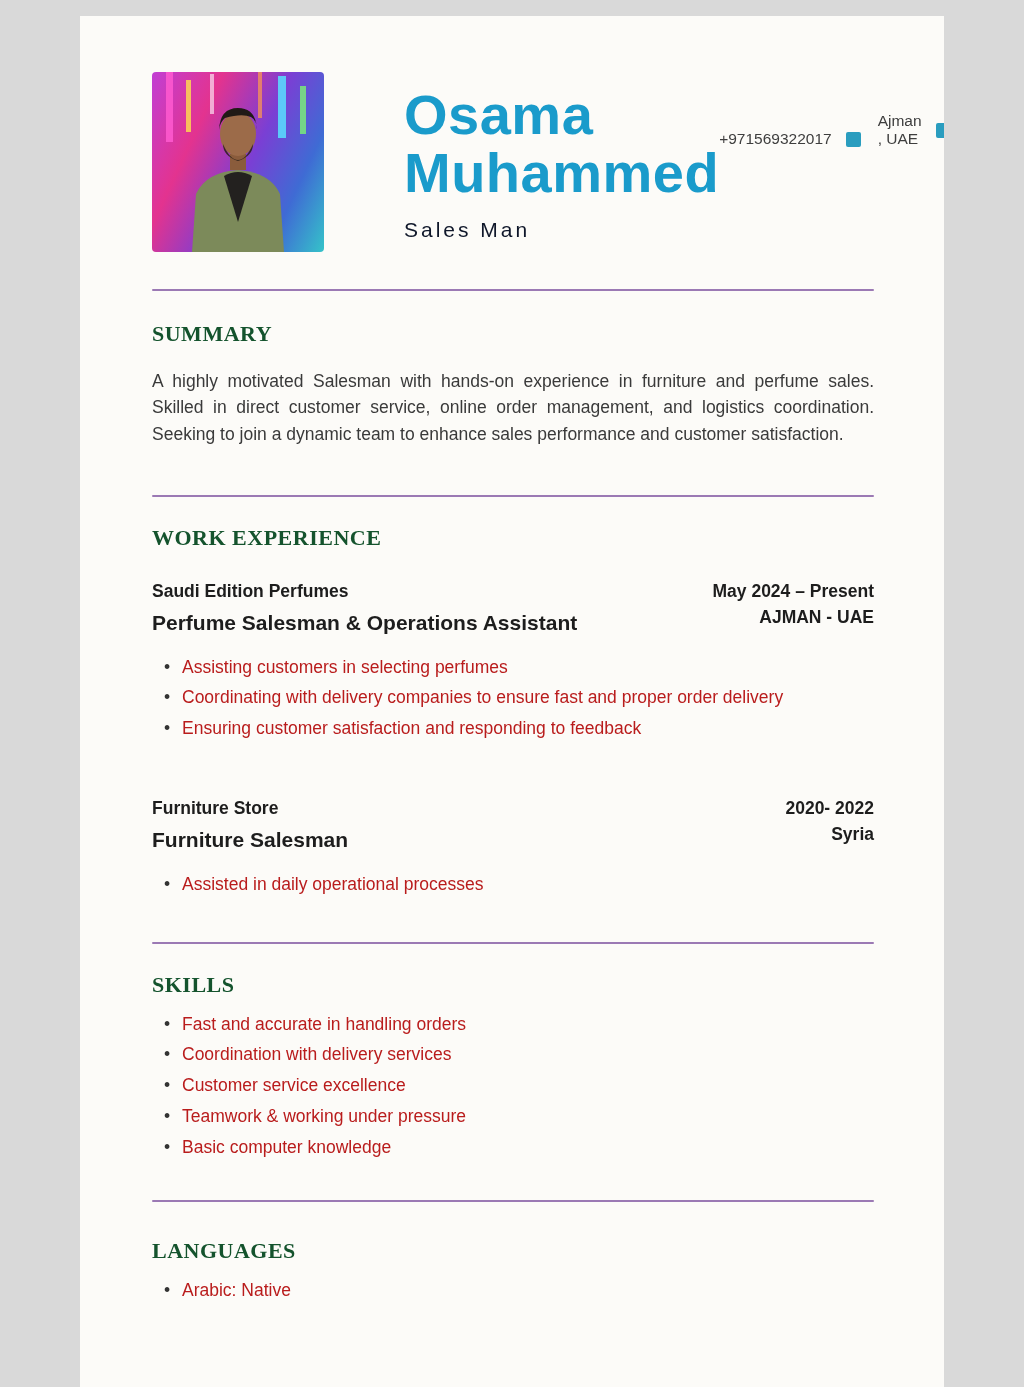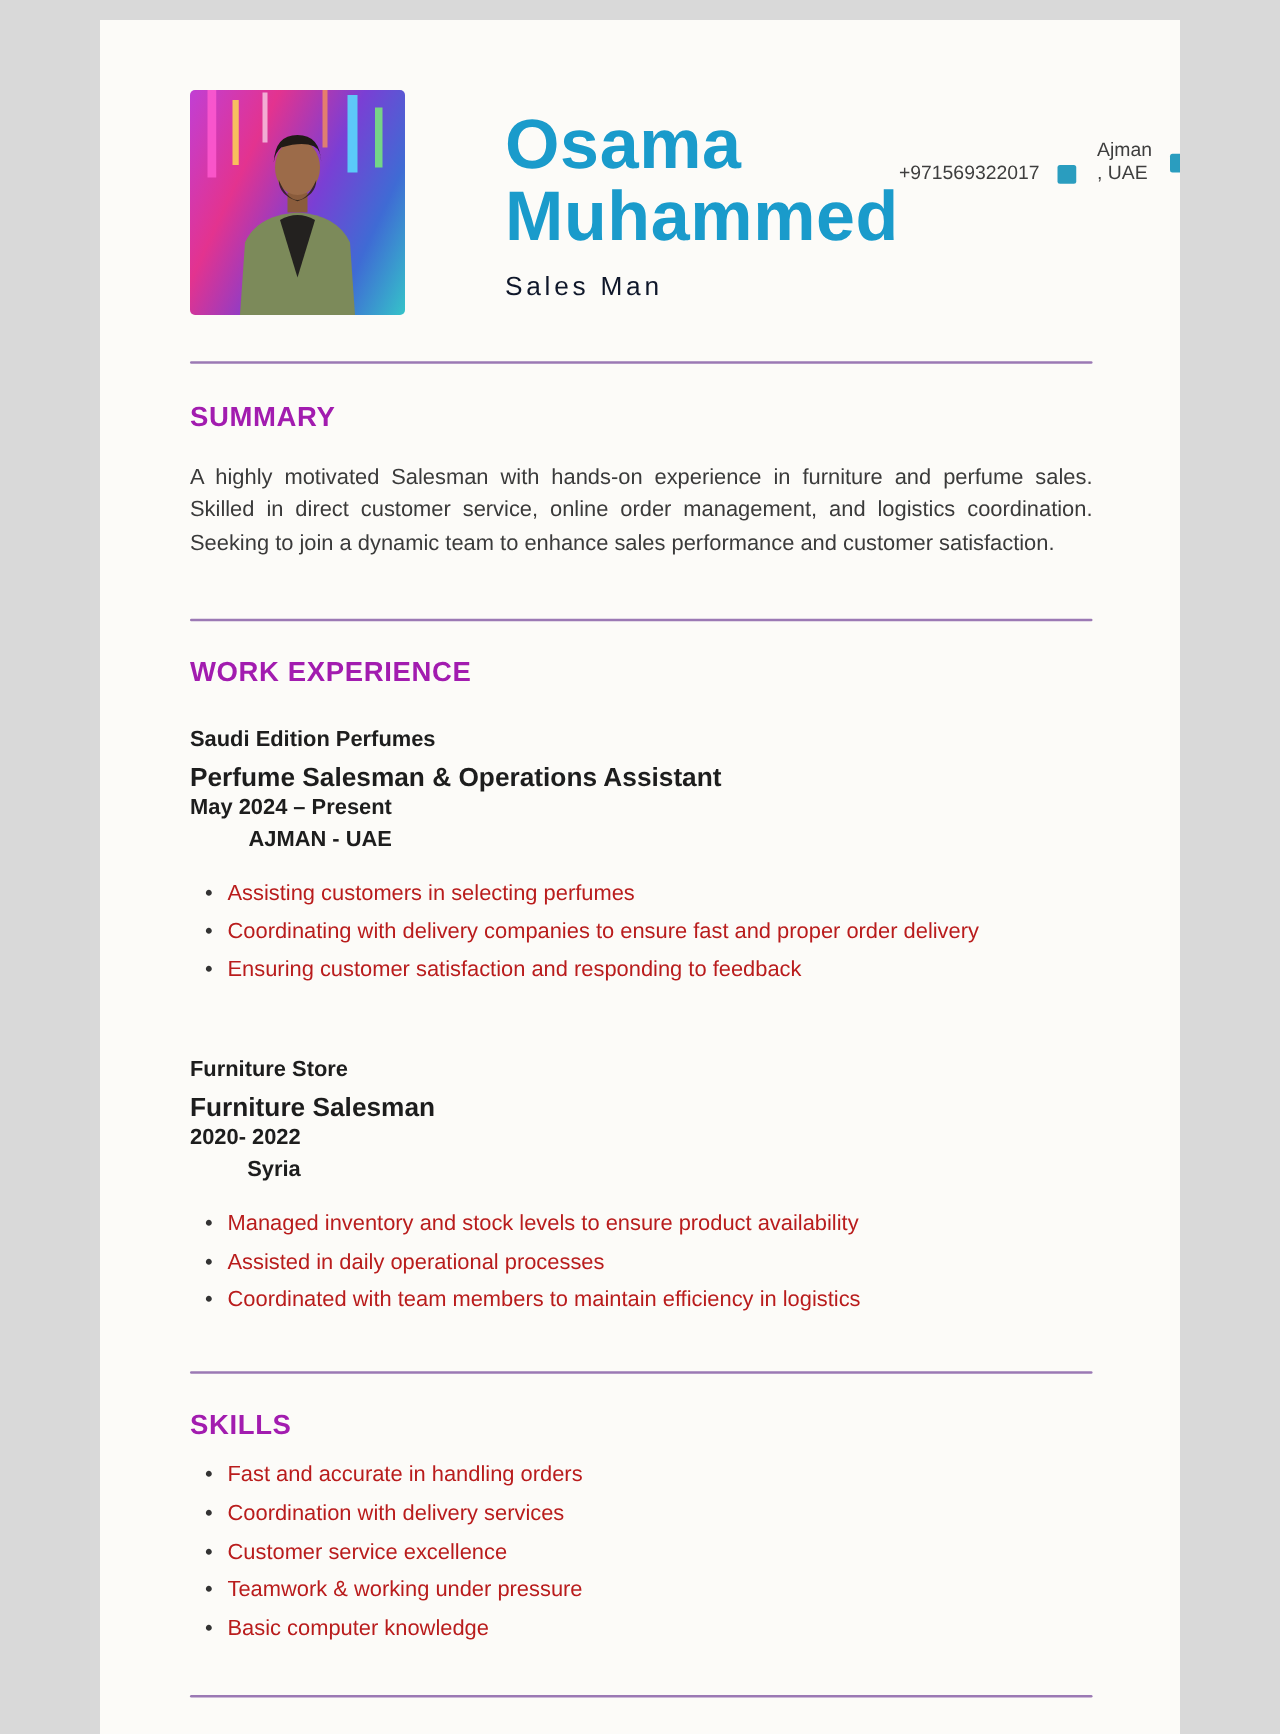--- a/index.html
+++ b/index.html
@@ -22,30 +22,30 @@
   .job-title{ margin-top:16px; font-size:21px; color:#0f172a; letter-spacing:3px; }
   .contact{ margin-left:auto; padding-top:40px; display:flex; flex-direction:row; gap:17px; align-items:flex-end; }
   .contact-row{ display:flex; align-items:center; gap:14px; font-size:15.5px; color:#3e3e3e; }
   .contact-icon{ width:15px; height:15px; background:#2a9dbf; border-radius:2px; flex:0 0 auto; }
   
   .divider{ height:2px; background:#9b79b4; border-radius:1px; }
   .divider.d1{ margin-top:37px; }
   .divider.d2{ margin-top:48px; }
   .divider.d3{ margin-top:44px; }
   .divider.d4{ margin-top:40px; }
-  .section-heading{ color:#a21caf; font-size:22px; font-weight:bold; letter-spacing:0.5px; }
+  .section-heading{ color:#14532d; font-size:22px; font-weight:bold; letter-spacing:0.5px;font-family:Liberation Serif, serif; }
   .mt-sum{ margin-top:30px; }
   .mt-we{ margin-top:28px; }
   .mt-sk{ margin-top:28px; }
   .mt-la{ margin-top:36px; }
   .summary-text{ margin-top:21px; font-size:17.5px; line-height:1.5; text-align:justify; color:#3a3a3a; }
   
   .job{ margin-top:30px; }
   .job.second{ margin-top:56px; }
-  .job-head{ display:flex; justify-content:space-between; align-items:flex-start;flex-direction:column; }
+  .job-head{ display:flex; justify-content:space-between; align-items:flex-start; }
   .company{ font-size:17.5px; font-weight:bold; color:#1d1d1d; }
   .role{ font-size:21px; font-weight:bold; color:#1d1d1d; margin-top:9px; }
   .job-right{ text-align:right; }
   .dates{ font-size:17.5px; font-weight:bold; color:#1d1d1d; }
   .loc{ font-size:17.5px; font-weight:bold; color:#1d1d1d; margin-top:5px; }
   
   ul.bullets{ list-style:none; margin-top:20px; }
   ul.bullets li{
     position:relative; padding-left:30px; font-size:17.5px; line-height:1.47;
     margin-bottom:5px; color:#b91c1c;
@@ -133,23 +133,21 @@
       <div>
         <div class="company">Furniture Store</div>
         <div class="role">Furniture Salesman</div>
       </div>
       <div class="job-right">
         <div class="dates">2020- 2022</div>
         <div class="loc">Syria</div>
       </div>
     </div>
     <ul class="bullets">
-      <li>Managed inventory and stock levels to ensure product availability</li>
       <li>Assisted in daily operational processes</li>
-      <li>Coordinated with team members to maintain efficiency in logistics</li>
     </ul>
   </div>
 
   <div class="divider d3"></div>
 
   <div class="section-heading mt-sk">SKILLS</div>
   <ul class="bullets tight">
     <li>Fast and accurate in handling orders</li>
     <li>Coordination with delivery services</li>
     <li>Customer service excellence</li>

